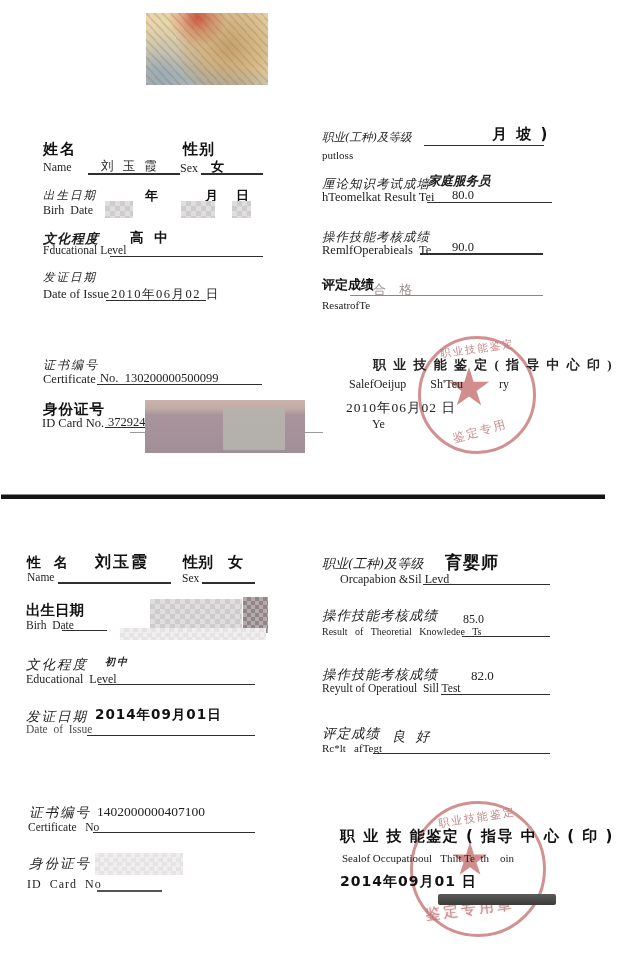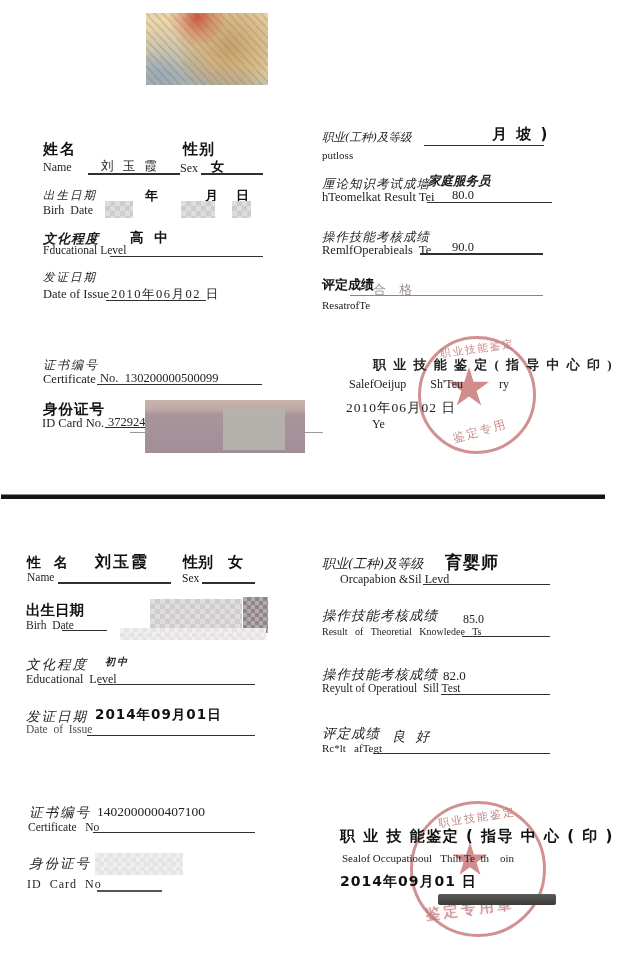--- a/index.html
+++ b/index.html
@@ -156,21 +156,21 @@
   <div class="abs zhb" style="left:445px;top:551px;font-size:17px;letter-spacing:1px;">育婴师</div>
   <div class="abs en" style="left:340px;top:572px;font-size:12px;">Orcapabion &amp;Sil Levd</div>
   <div class="line" style="left:423px;top:584px;width:127px;"></div>
 
   <div class="abs kai" style="left:322px;top:607px;font-size:13.5px;letter-spacing:1px;">操作技能考核成绩</div>
   <div class="abs en" style="left:463px;top:612px;font-size:12px;">85.0</div>
   <div class="abs en" style="left:322px;top:626px;font-size:10px;">Result   of   Theoretial   Knowledee   Ts</div>
   <div class="line" style="left:462px;top:636px;width:88px;"></div>
 
   <div class="abs kai" style="left:322px;top:666px;font-size:13.5px;letter-spacing:1px;">操作技能考核成绩</div>
-  <div class="abs en" style="left:443px;top:668px;font-size:13px;">82.0</div>
+  <div class="abs en" style="left:471px;top:668px;font-size:13px;">82.0</div>
   <div class="abs en" style="left:322px;top:682px;font-size:11.5px;">Reyult of Operatioul  Sill Test</div>
   <div class="line" style="left:441px;top:694px;width:109px;"></div>
 
   <div class="abs kai" style="left:322px;top:725px;font-size:13.5px;letter-spacing:1px;">评定成绩</div>
   <div class="abs kai" style="left:392px;top:728px;font-size:13.5px;letter-spacing:3px;">良 好</div>
   <div class="abs en" style="left:322px;top:742px;font-size:11px;">Rc*lt   afTegt</div>
   <div class="line" style="left:373px;top:753px;width:177px;"></div>
 
   <div class="abs" style="left:0;top:0;">
     <div class="ring" style="left:410px;top:801px;width:130px;height:130px;"></div>

